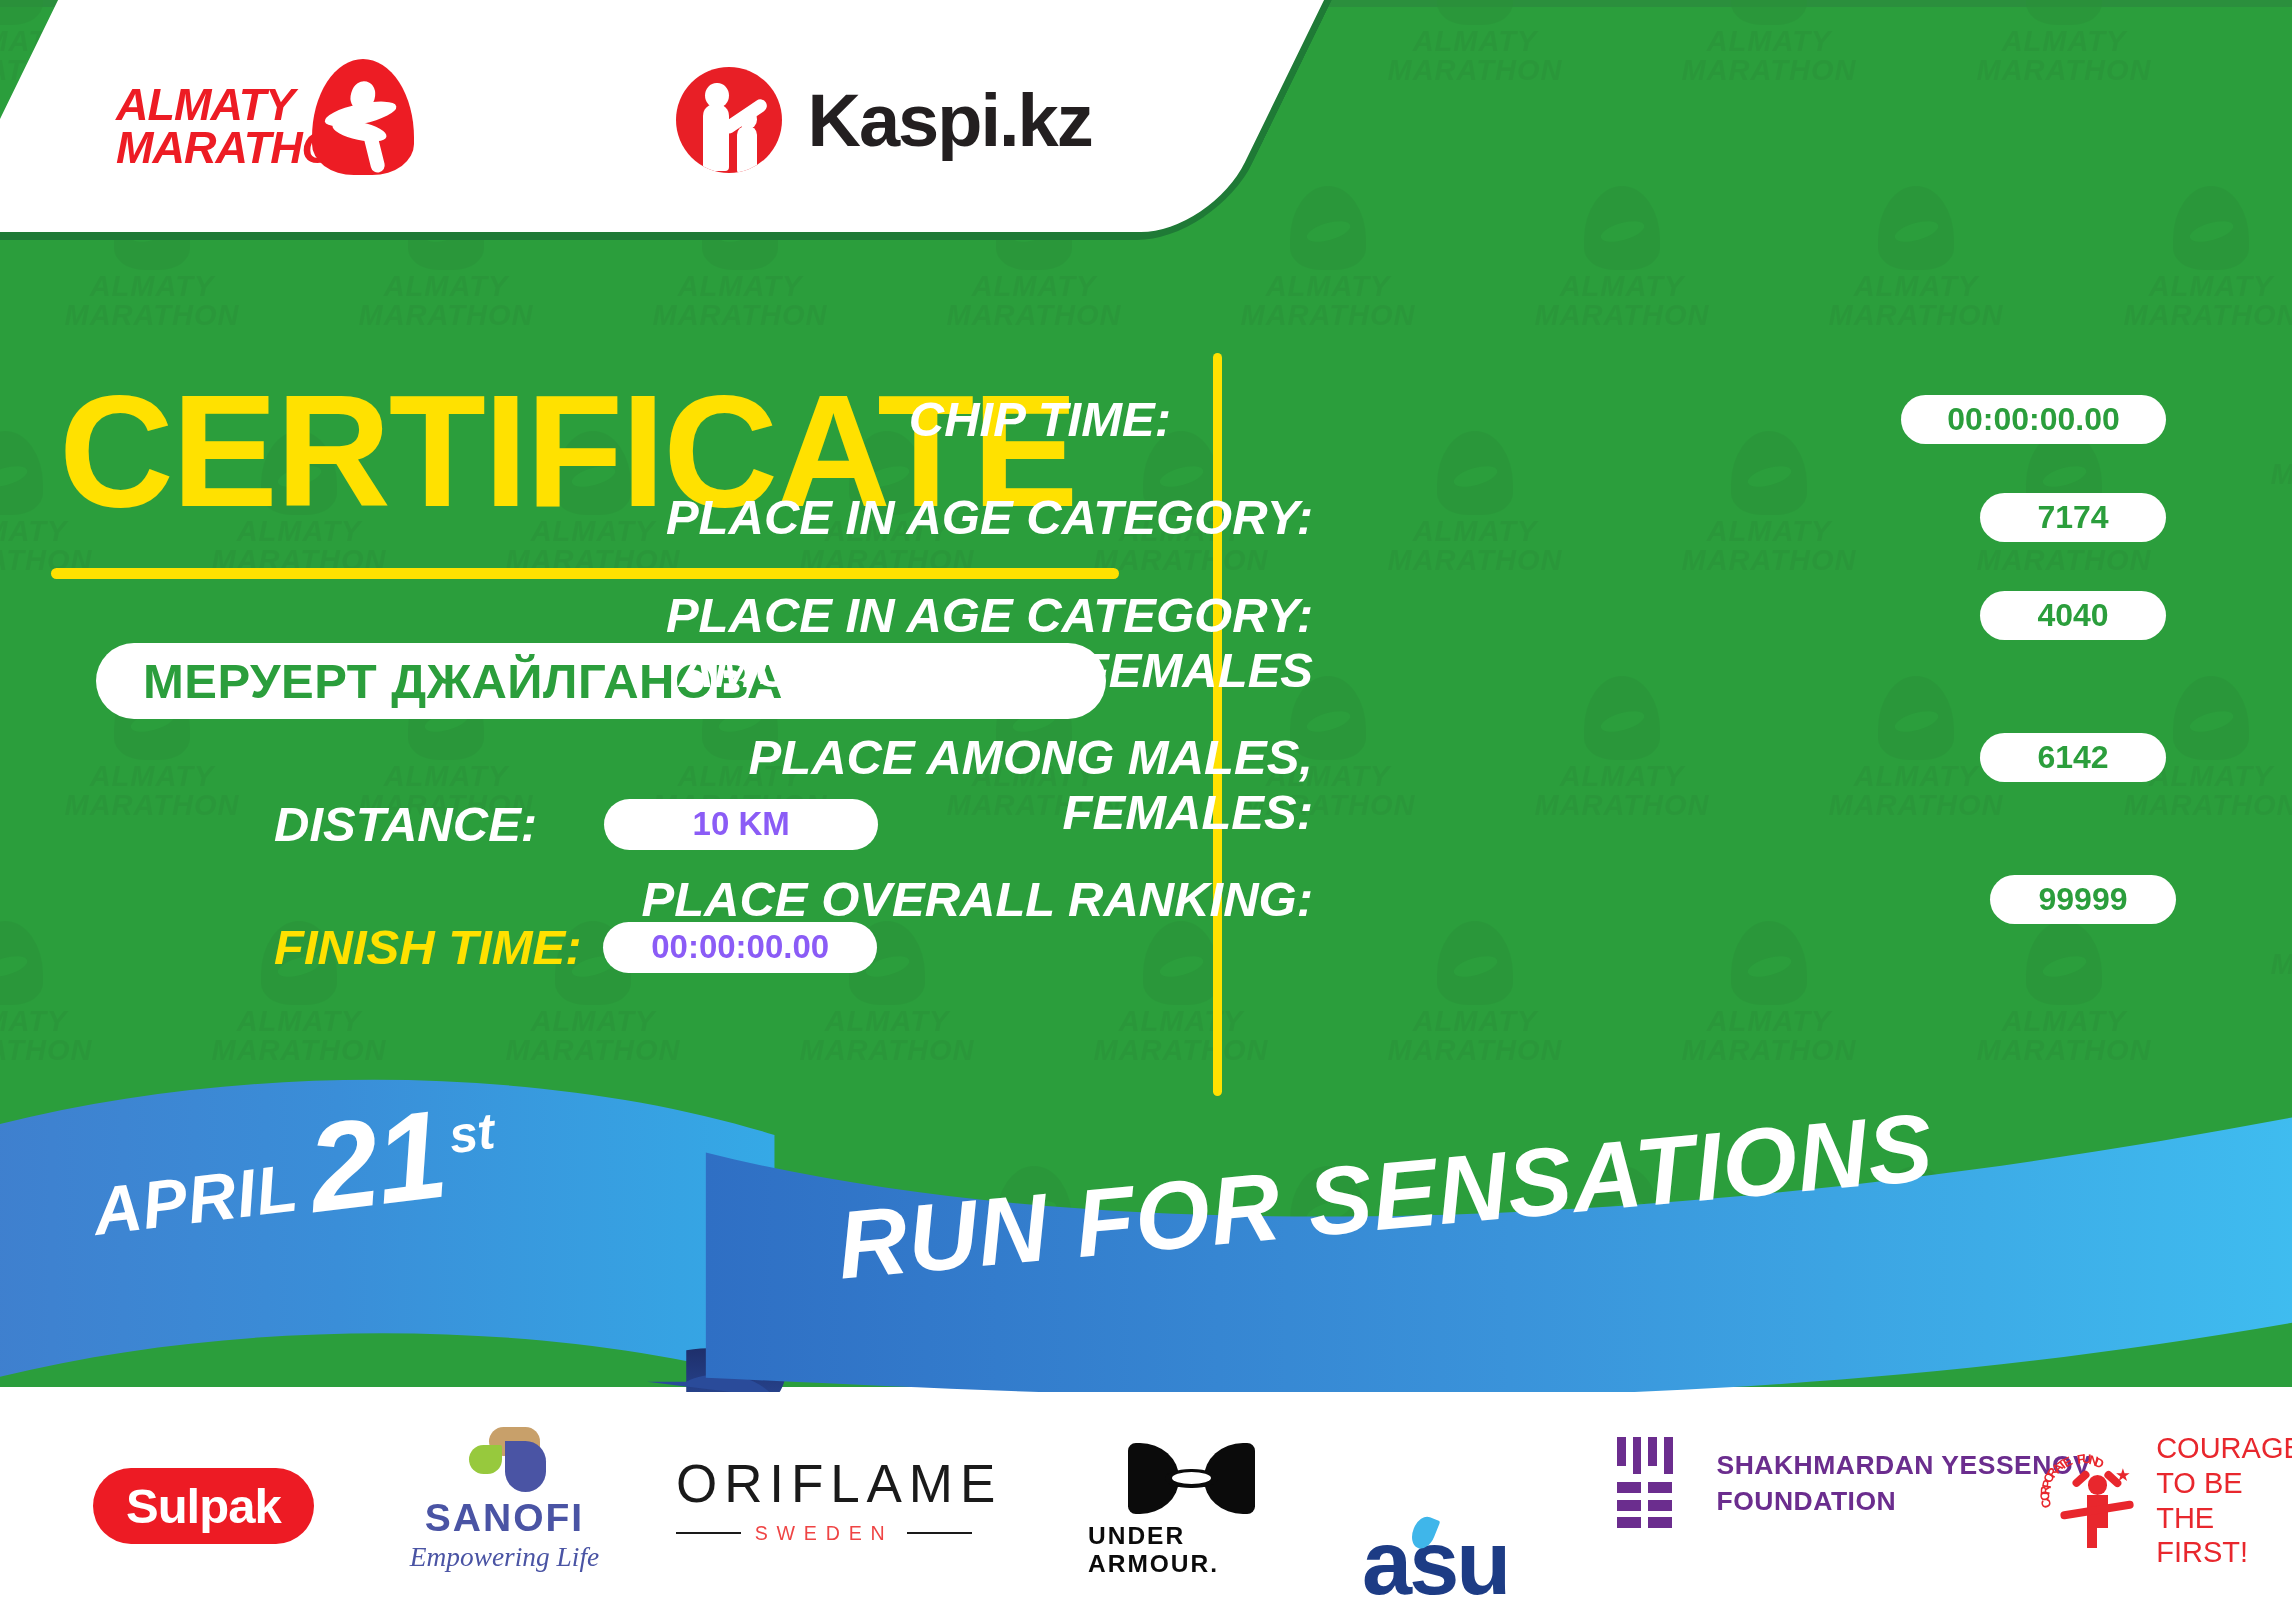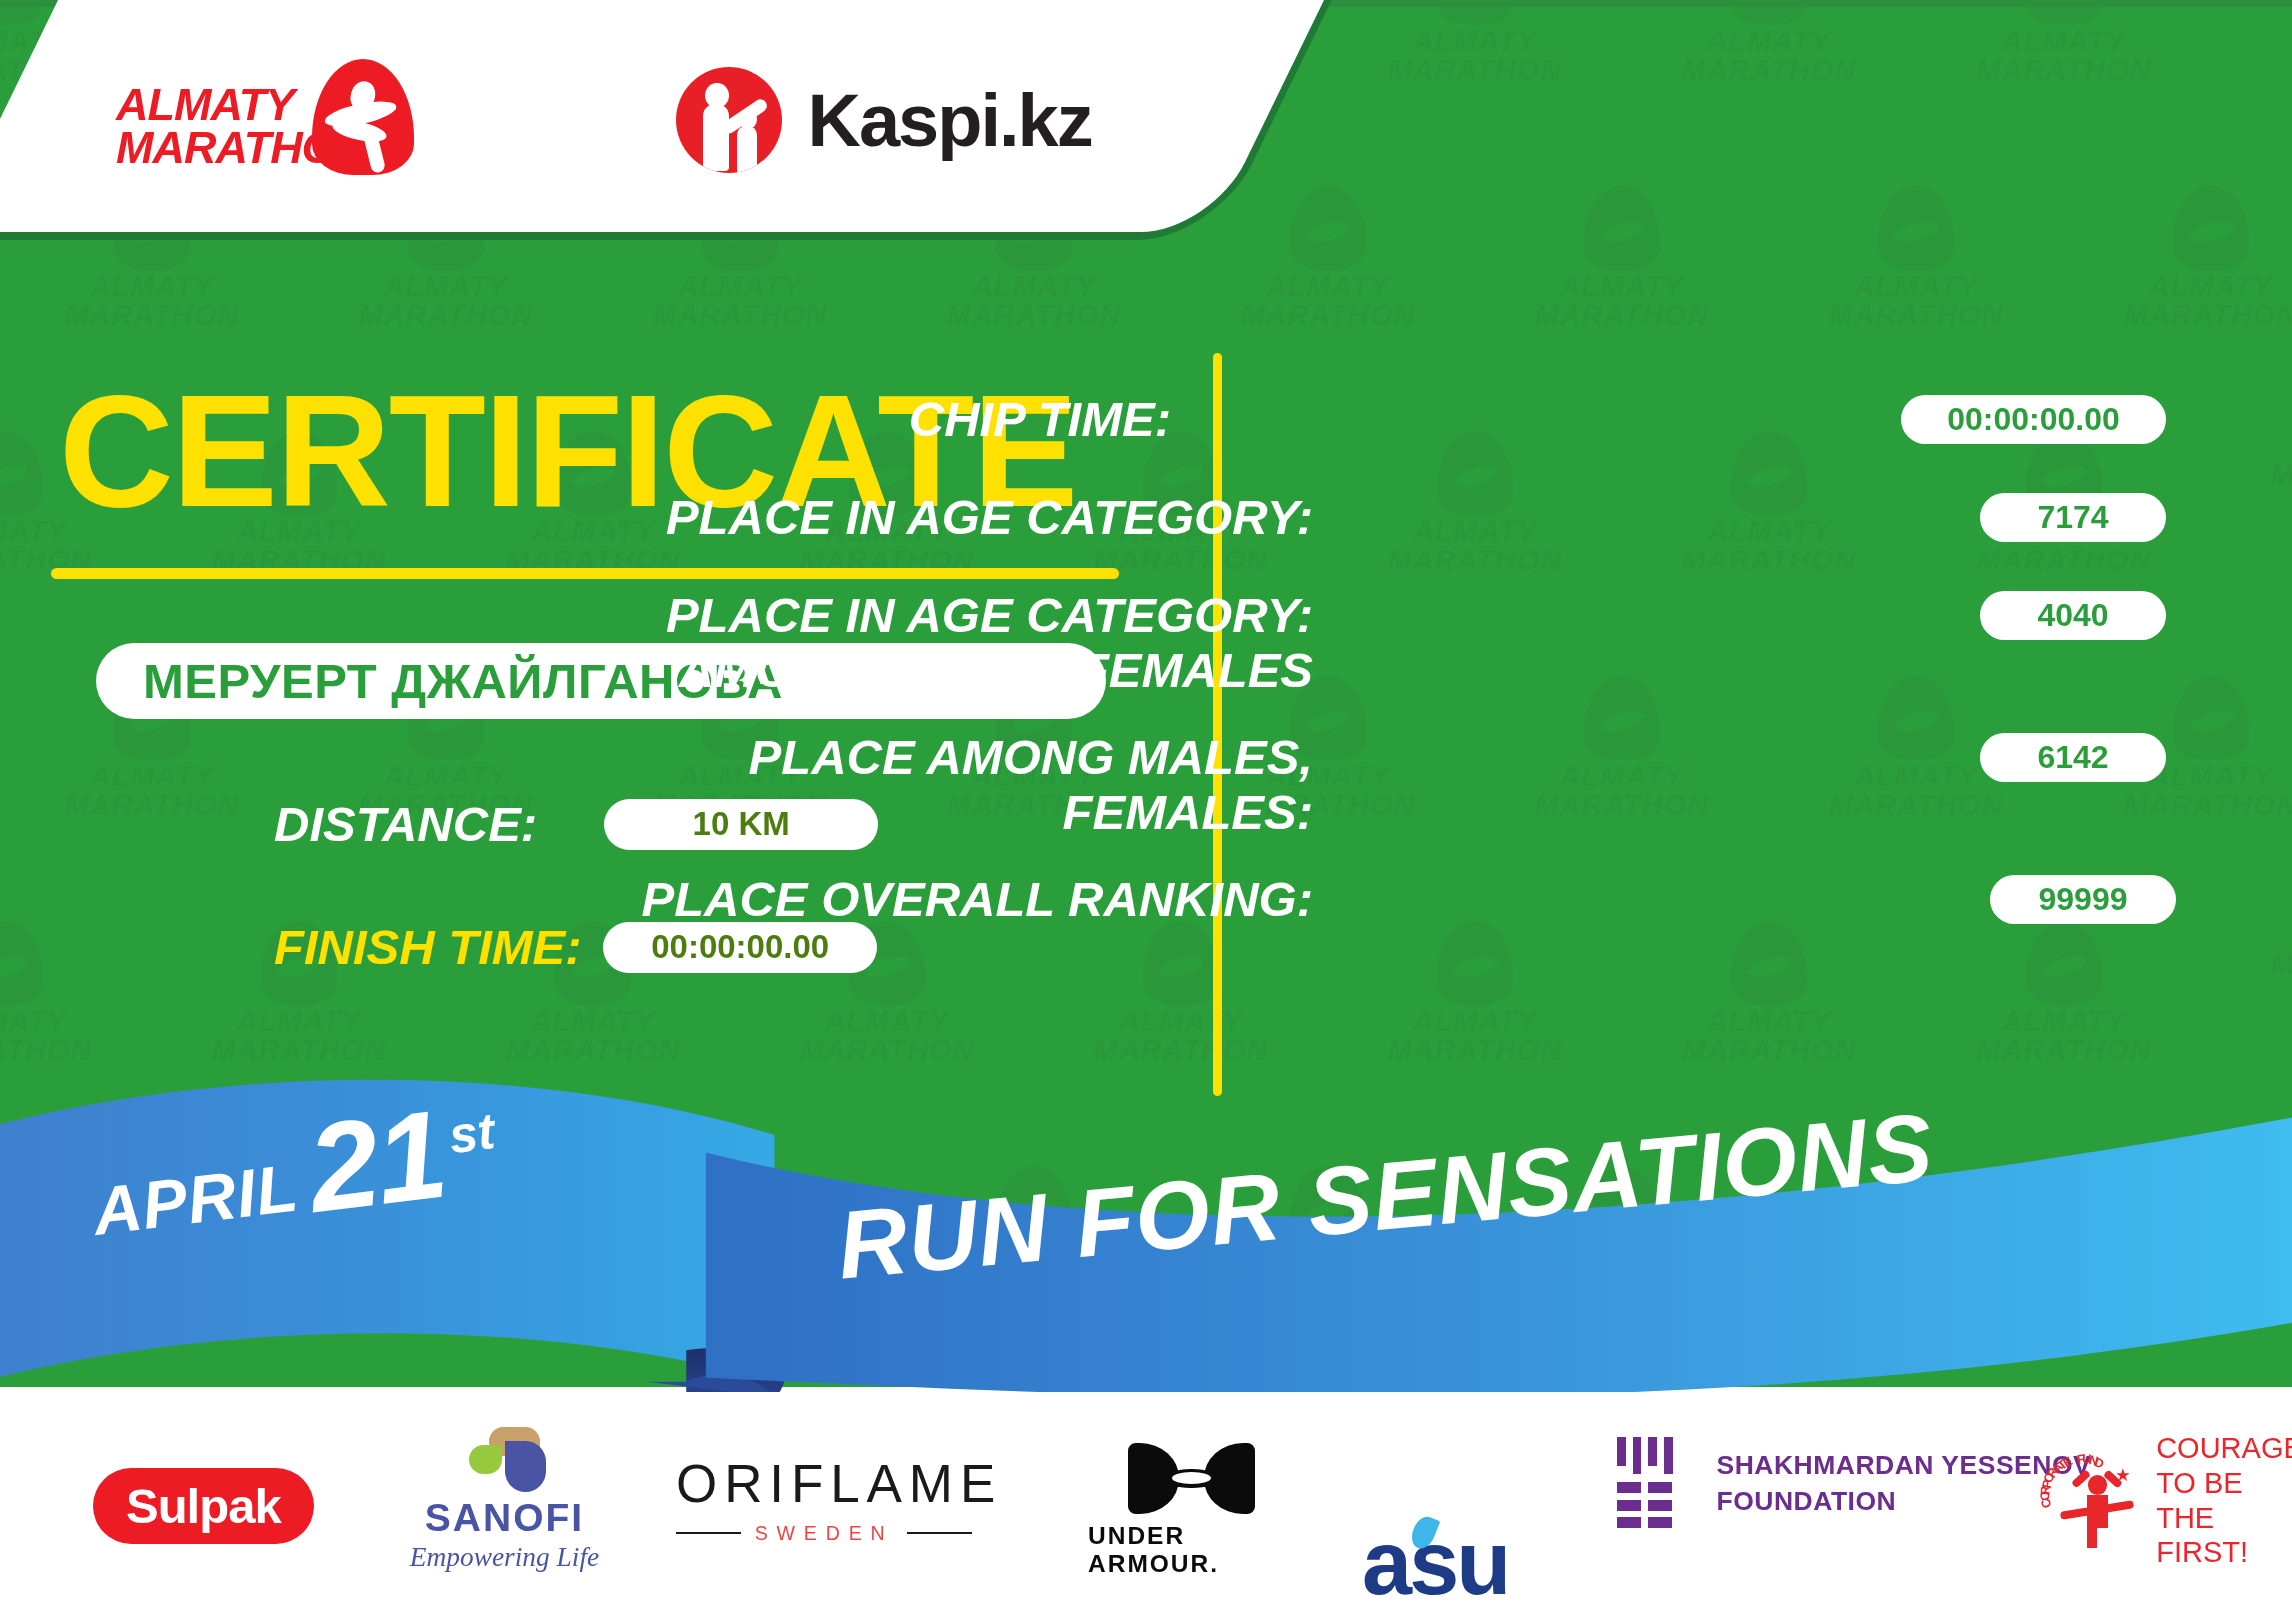--- a/index.html
+++ b/index.html
@@ -140,21 +140,21 @@
     font-size:49px;letter-spacing:0px;white-space:nowrap;
   }
   .lbl-white{color:#ffffff;}
   .lbl-yellow{color:#ffe100;}
   .lpill{
     height:51px;background:#fff;border-radius:25.5px;
     display:flex;align-items:center;justify-content:center;
   }
   .lpill span{
     font-family:"Liberation Sans",sans-serif;font-weight:bold;
-    font-size:33px;color:#4d7c0f;letter-spacing:0px;
+    font-size:33px;color:#8b5cf6;letter-spacing:0px;
   }
 
   #row-distance{left:274px;top:796px;}
   #row-distance .lpill{width:274px;margin-left:67px;}
   #row-finish{left:274px;top:919px;}
   #row-finish .lpill{width:274px;margin-left:21.6px;}
 
   
   .vrule{
     position:absolute;left:1213px;top:353px;width:8.8px;height:743px;

